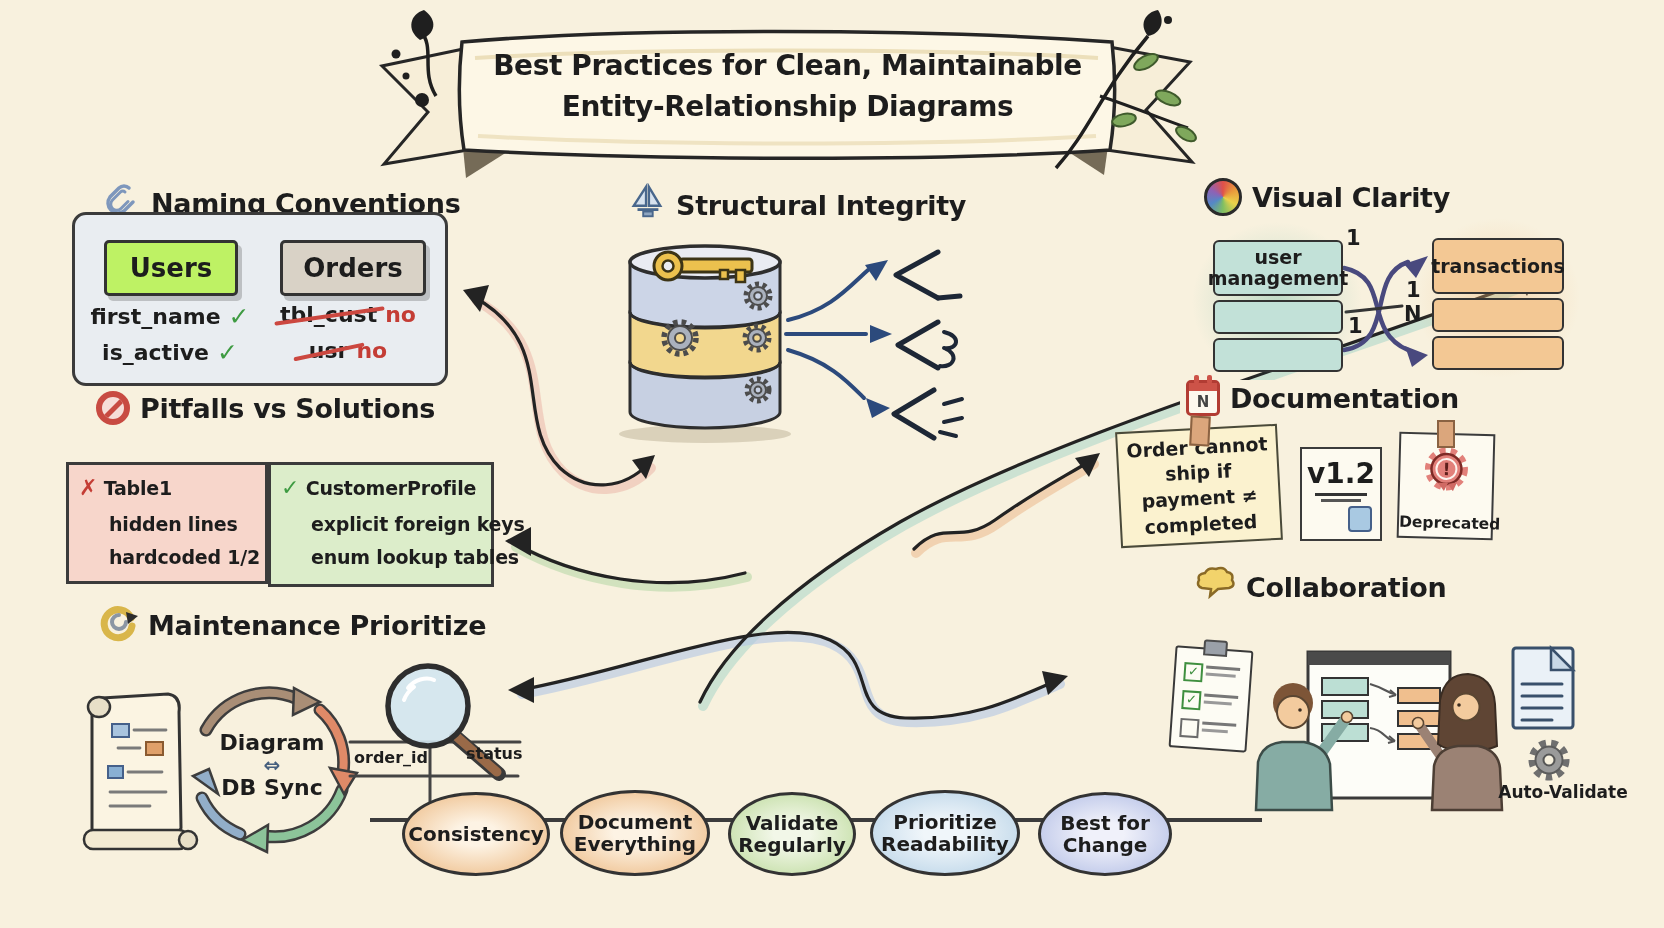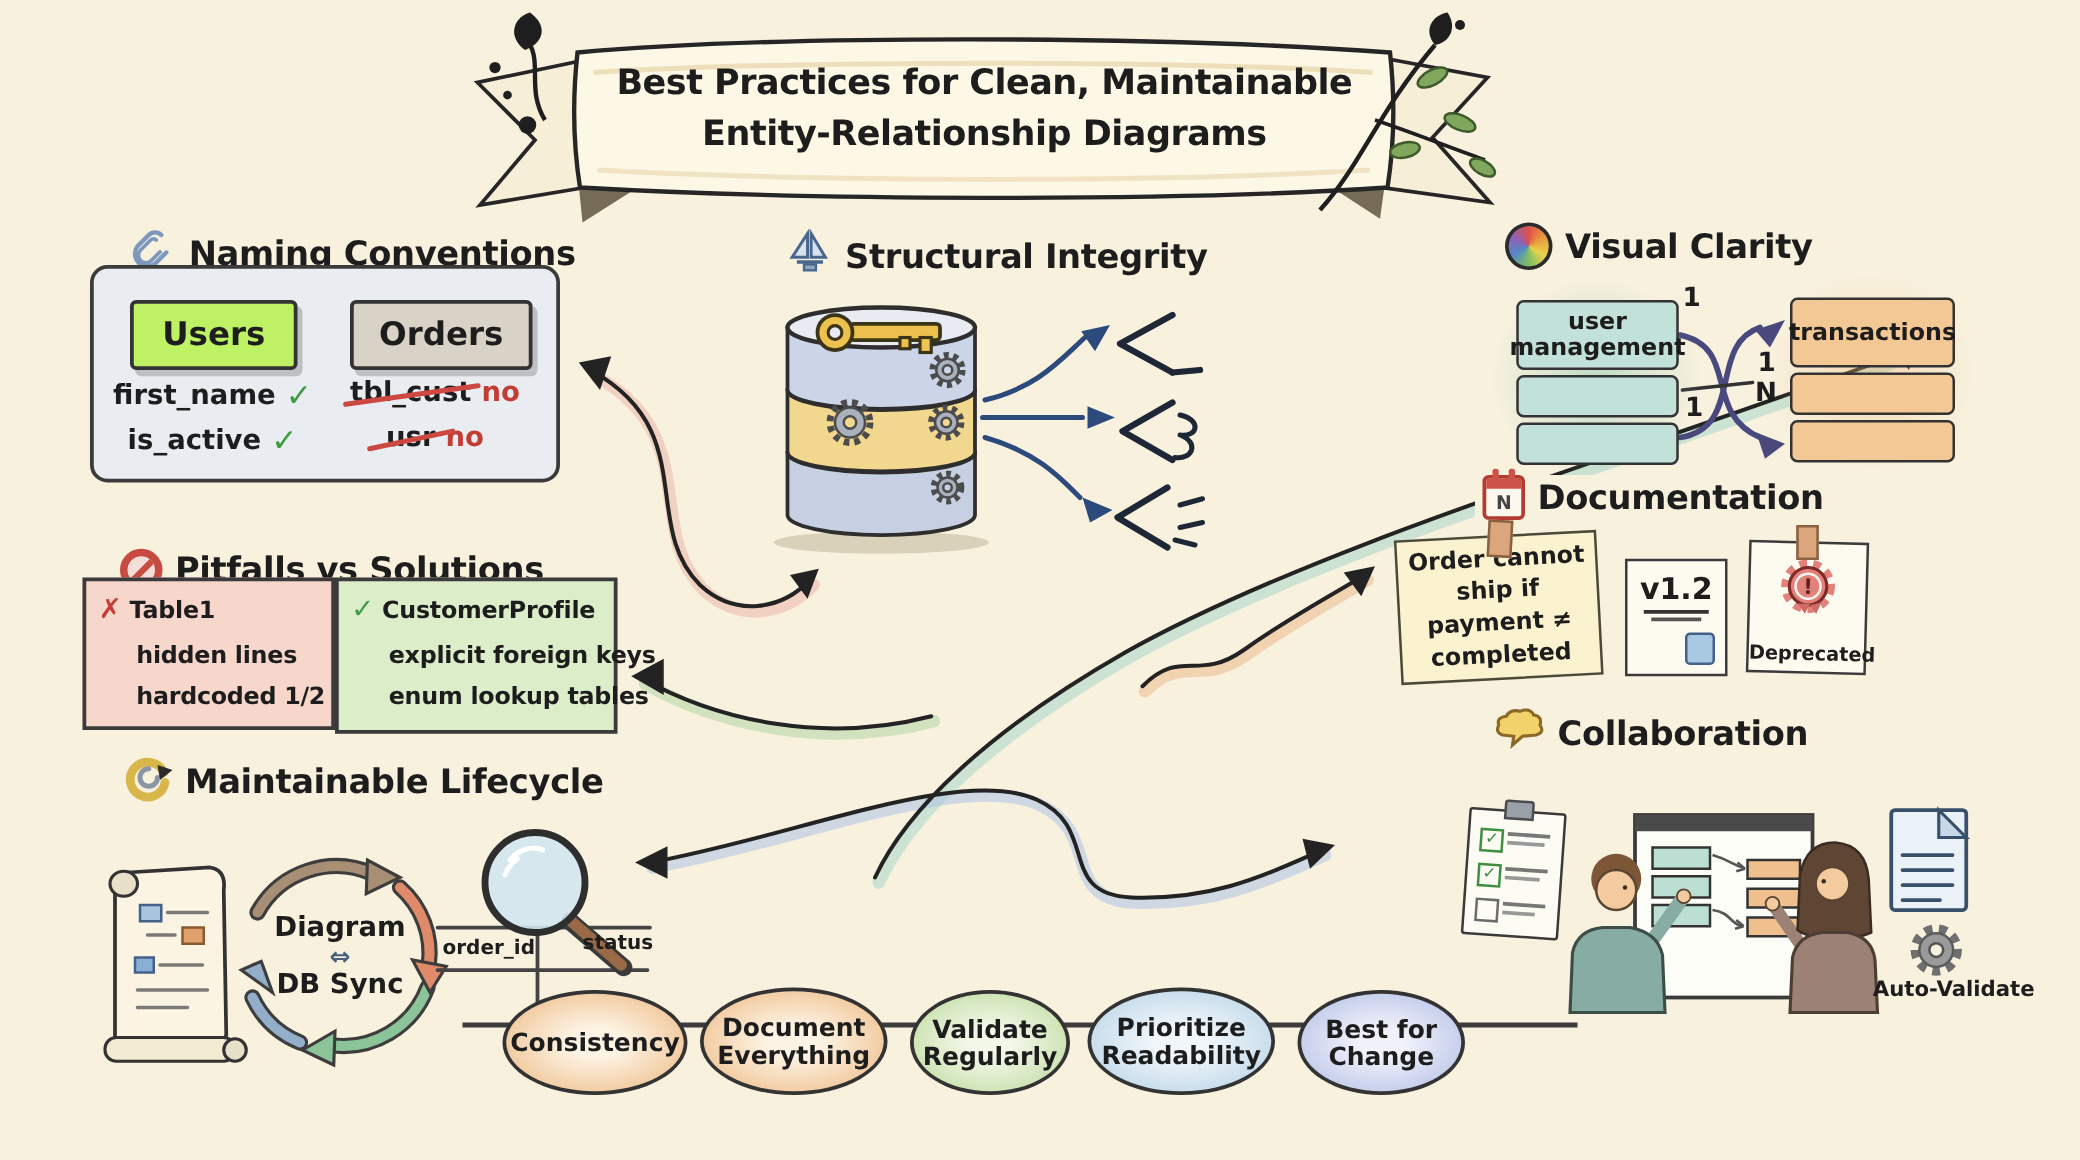--- a/index.html
+++ b/index.html
@@ -292,21 +292,21 @@
   <div class="erbox" style="left:1432px;top:238px;width:128px;height:52px;background:#f3c894;">
     <span>transactions</span>
   </div>
   <div class="erbox" style="left:1432px;top:298px;width:128px;height:30px;background:#f3c894;"></div>
   <div class="erbox" style="left:1432px;top:336px;width:128px;height:30px;background:#f3c894;"></div>
   <div class="lbl" style="left:1346px;top:226px;font-size:21px;">1</div>
   <div class="lbl" style="left:1348px;top:314px;font-size:21px;">1</div>
   <div class="lbl" style="left:1406px;top:278px;font-size:21px;">1</div>
   <div class="lbl" style="left:1404px;top:302px;font-size:21px;">N</div>
 
-  <div class="ui hd" style="left:90px;top:439px;">
+  <div class="ui hd" style="left:90px;top:391px;">
     <span class="icn" style="position:relative;width:34px;height:34px;border-radius:50%;border:6px solid #c84b42;background:#f6ded8;
                  box-sizing:border-box;display:inline-block;overflow:hidden;">
       <span style="position:absolute;left:-4px;top:9px;width:32px;height:5px;background:#c84b42;transform:rotate(-45deg);display:block;"></span>
     </span>
     <span>Pitfalls vs Solutions</span>
   </div>
   <div class="pitbox" style="left:66px;top:462px;width:176px;height:108px;background:#f7d6cb;">
     <div style="white-space:nowrap;">
       <span class="mark-bad" style="font-size:22px;">✗</span>
       <span>Table1</span>
@@ -332,21 +332,21 @@
       <span style="position:absolute;left:0;right:0;top:10px;text-align:center;font-size:15px;font-weight:700;color:#444;">N</span>
     </span>
     <span>Documentation</span>
   </div>
   <div class="card" style="left:1118px;top:428px;width:158px;height:112px;background:#fbf2cf;transform:rotate(-3deg);
        border-color:#4a4a3a;display:flex;align-items:center;justify-content:center;text-align:center;">
     <span style="font-weight:700;font-size:19px;line-height:1.35;padding:4px 8px;">Order cannot ship if payment ≠ completed</span>
   </div>
   <div class="tape" style="left:1190px;top:416px;transform:rotate(3deg);"></div>
   <div class="card" style="left:1300px;top:447px;width:78px;height:90px;">
-    <div style="text-align:center;font-weight:700;font-size:24px;margin-top:8px;">v1.2</div>
+    <div style="text-align:center;font-weight:700;font-size:28px;margin-top:8px;">v1.2</div>
     <div style="margin:3px auto 0;width:52px;height:3px;background:#333;"></div>
     <div style="margin:3px auto 0;width:40px;height:2.5px;background:#555;"></div>
     <div style="position:absolute;right:8px;bottom:7px;width:20px;height:22px;background:#a9c9e2;border:2.5px solid #45608a;border-radius:4px;"></div>
   </div>
   <div class="card" style="left:1398px;top:433px;width:92px;height:102px;transform:rotate(1.5deg);">
     <span class="icn" style="position:absolute;left:24px;top:12px;width:44px;height:44px;display:block;">
       <svg width="44" height="44" viewBox="0 0 44 44">
         <circle cx="22" cy="22" r="18" fill="none" stroke="#e2807a" stroke-width="7" stroke-dasharray="6 5"></circle>
         <circle cx="22" cy="22" r="15" fill="#e2807a" stroke="#7e2a26" stroke-width="2.5"></circle>
         <circle cx="22" cy="22" r="10" fill="none" stroke="#fdf3ee" stroke-width="2"></circle>
@@ -360,21 +360,21 @@
   <div class="tape" style="left:1437px;top:420px;width:14px;height:24px;"></div>
 
   <div class="ui hd" style="left:92px;top:602px;">
     <span class="icn">
       <svg width="40" height="40" viewBox="0 0 40 40" fill="none">
         <path d="M33 16 A 14 14 0 1 0 34 24" stroke="#d9b64a" stroke-width="7" stroke-linecap="round"></path>
         <path d="M28 20 a 7 7 0 1 1 -7 -7" stroke="#8b96a4" stroke-width="4" stroke-linecap="round"></path>
         <polygon points="28,10 40,14 30,22" fill="#2c2c2c"></polygon>
       </svg>
     </span>
-    <span>Maintainable Lifecycle</span>
+    <span>Maintenance Prioritize</span>
   </div>
   <div class="ui" style="left:212px;top:730px;width:120px;text-align:center;font-weight:700;z-index:3;">
     <div style="font-size:22px;">Diagram</div>
     <div style="font-size:20px;color:#47607e;line-height:1;">⇔</div>
     <div style="font-size:22px;">DB Sync</div>
   </div>
   <div class="lbl" style="left:354px;top:748px;font-size:16px;">order_id</div>
   <div class="lbl" style="left:466px;top:744px;font-size:16px;">status</div>
 
   <div class="ui hd" style="left:1188px;top:566px;">

